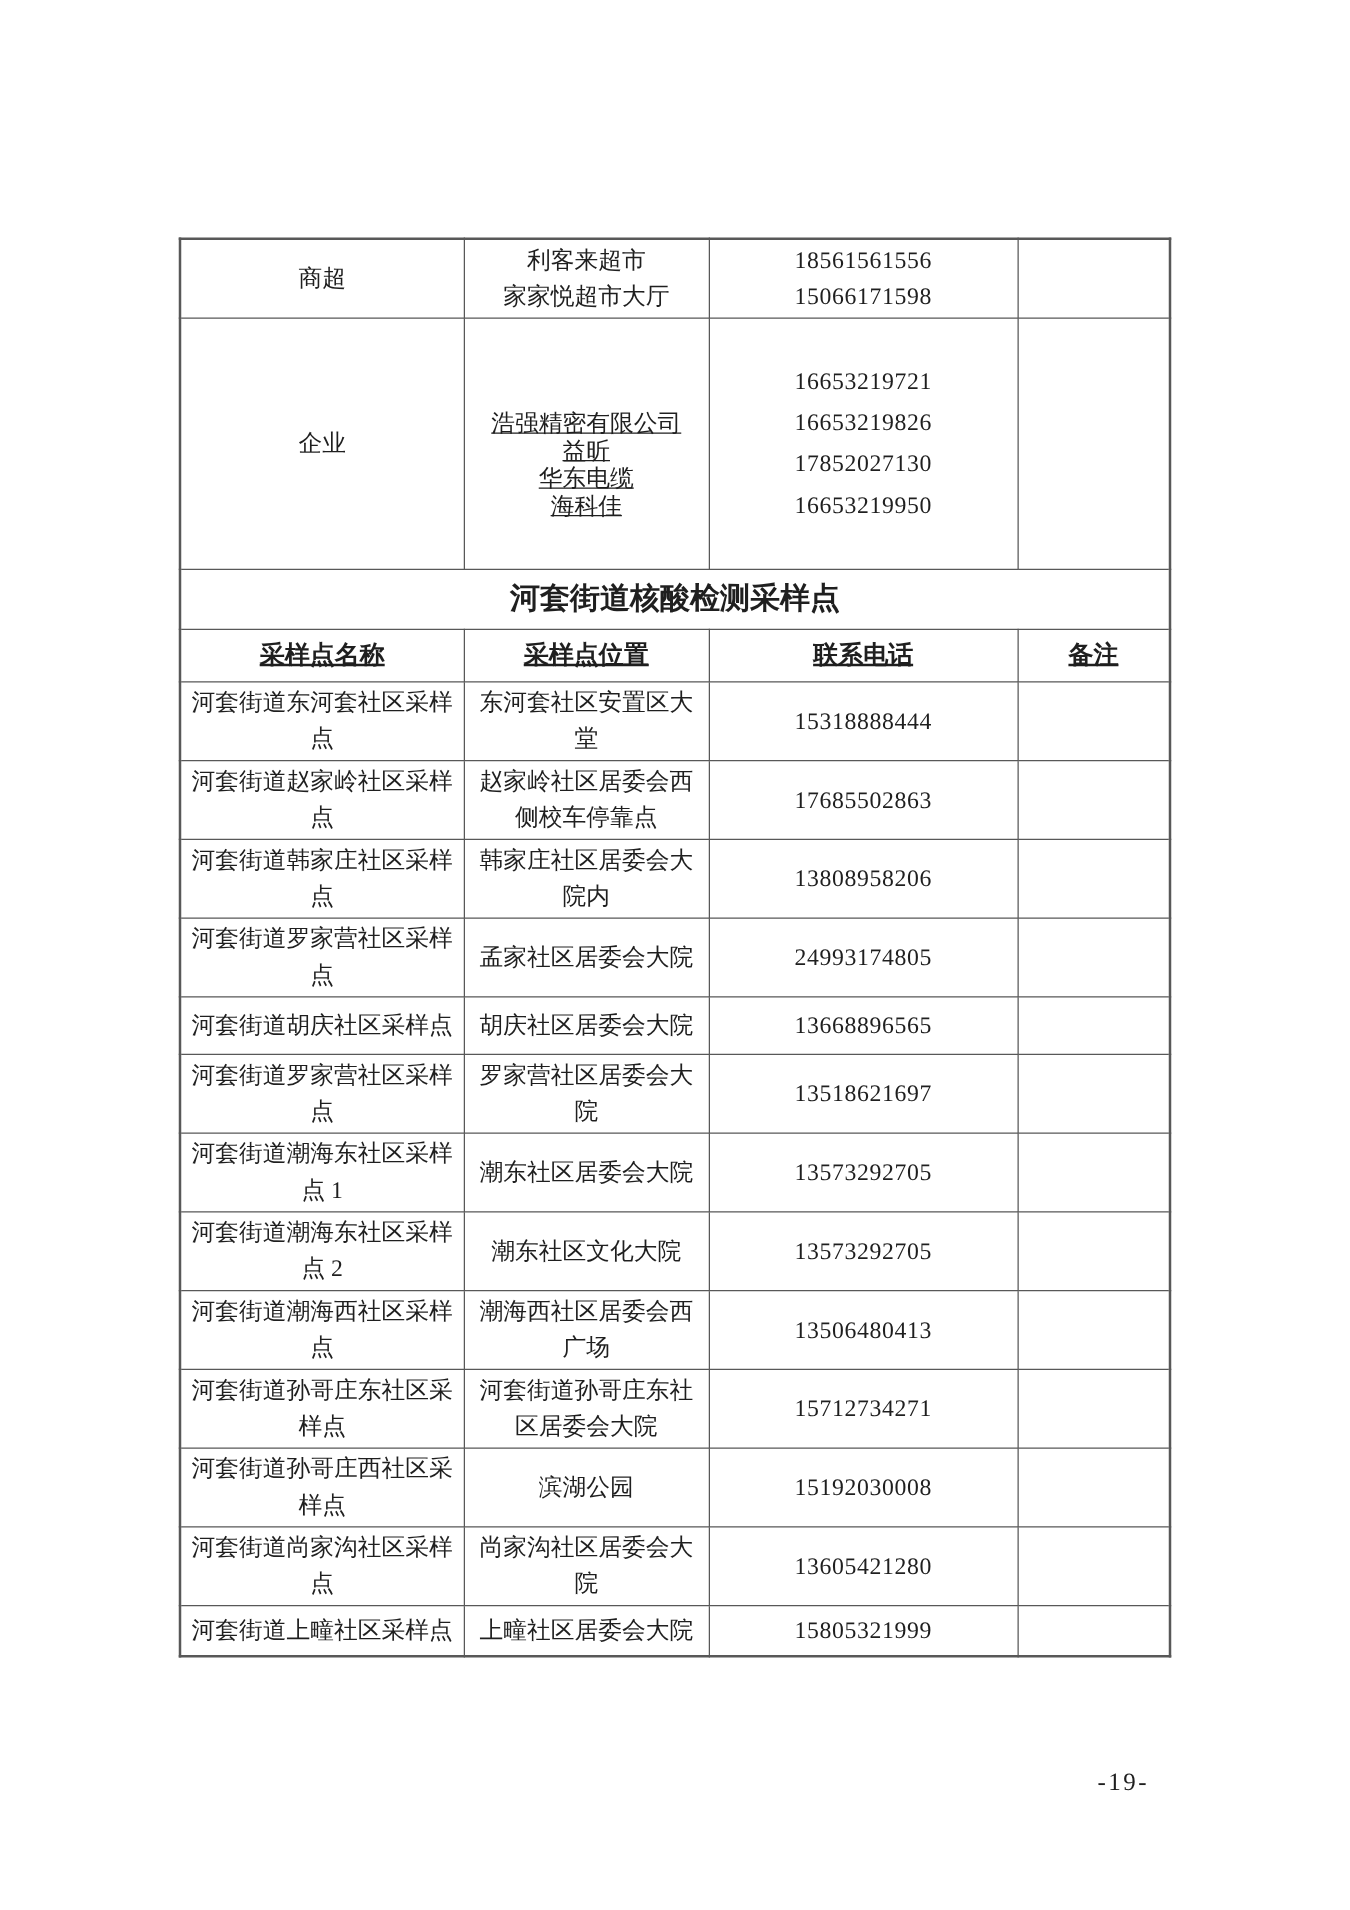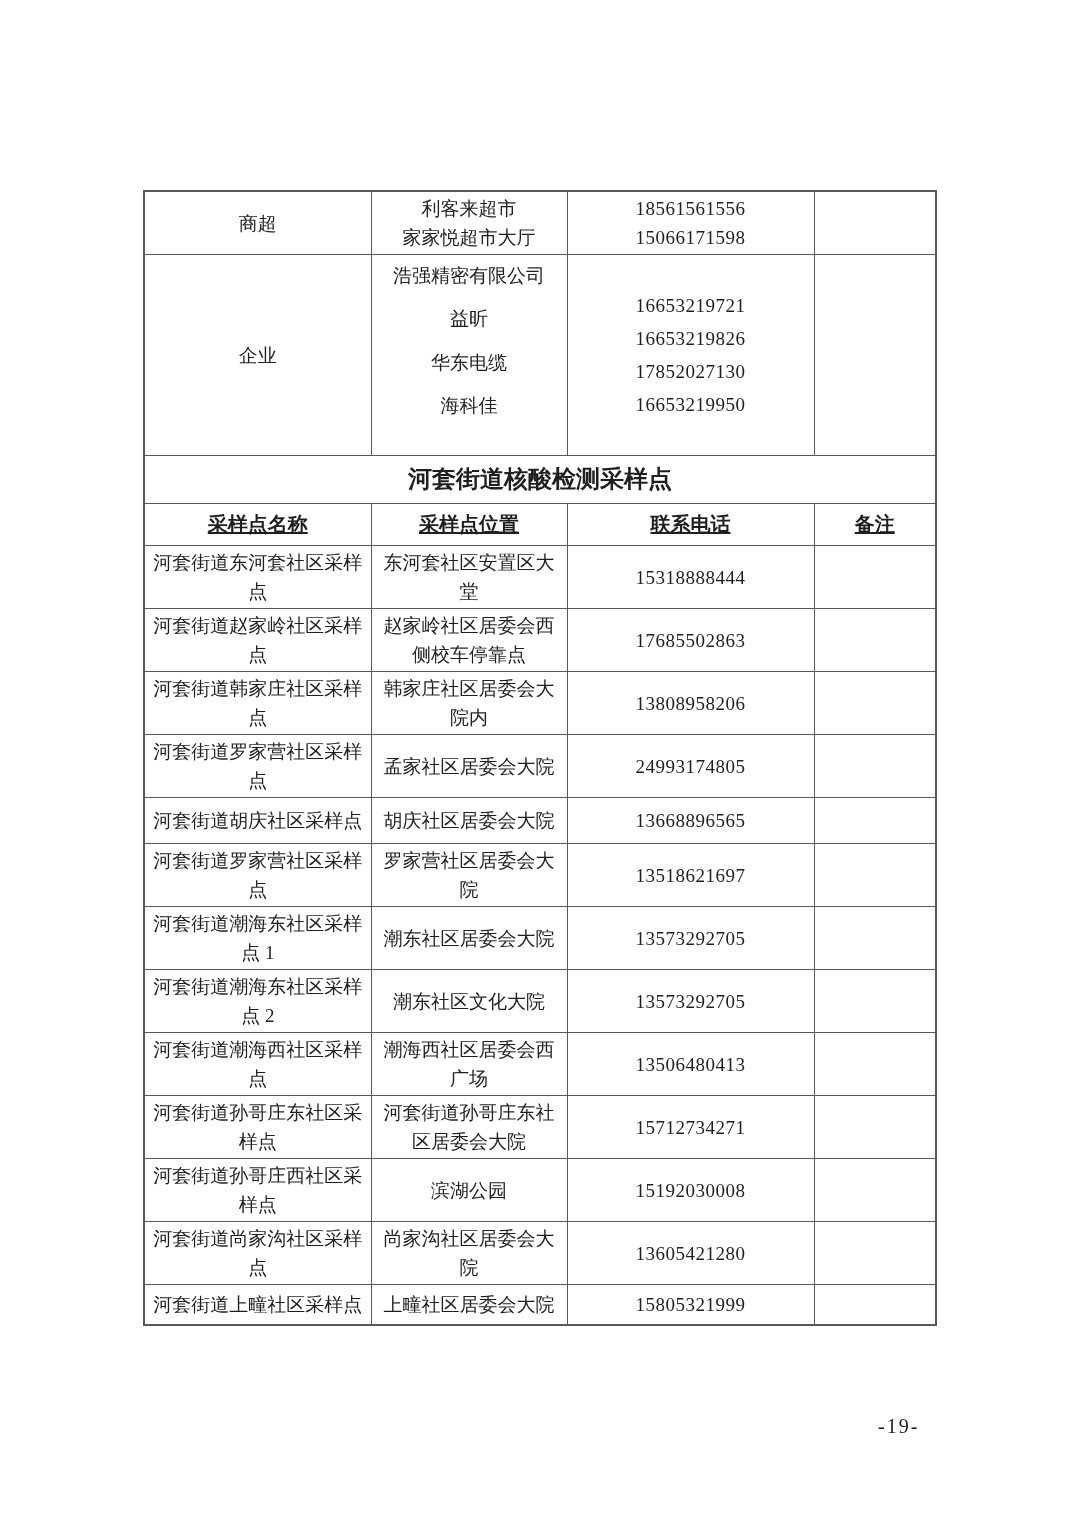--- a/index.html
+++ b/index.html
@@ -37,23 +37,24 @@
   }
   .num { font-size: 20px; letter-spacing: 0.5px; }
 
   
   tr.row-supermarket { height: 60px; }
   tr.row-enterprise  { height: 200px; }
   .stack-2 div { line-height: 29px; }
   .names-4 {
     display: flex;
     flex-direction: column;
-    justify-content: space-between;
+    justify-content: flex-end;
     height: 152px;
     margin: 8px 0 36px 0;
+    text-decoration: underline;
   }
   .names-4 div { line-height: 22px; }
   .phones-4 div { line-height: 33px; }
 
   
   tr.title-row  { height: 48px; }
   tr.title-row td { font-weight: bold; font-size: 24px; }
   tr.header-row { height: 42px; }
   tr.header-row th { font-weight: bold; font-size: 20px; text-decoration: underline; }
 

